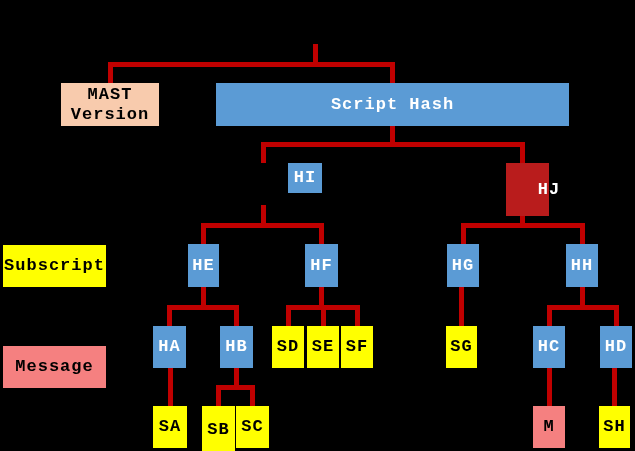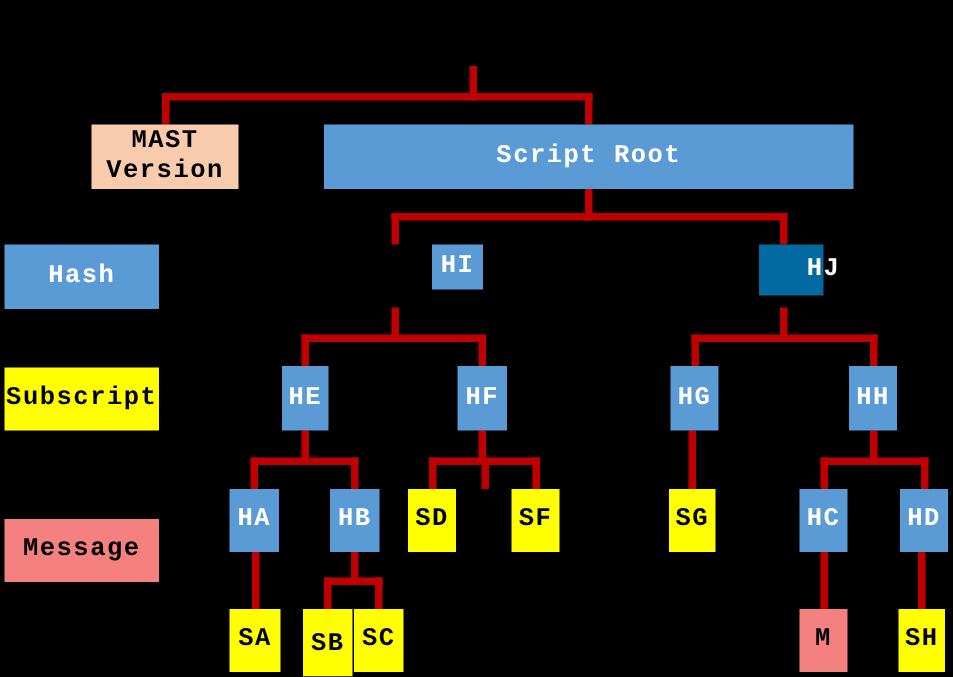--- a/index.html
+++ b/index.html
@@ -31,34 +31,34 @@
   }
   .seg {
     position: absolute;
     z-index: 1;
   }
 </style>
 </head>
 <body>
 
 <div id="diagram" style="background: rgb(0, 0, 0);">
-    <div class="node" style="left: 3px; top: 163px; width: 103px; height: 43px; background: rgb(91, 155, 213); color: rgb(255, 255, 255);">Hash</div>
     <div class="node" style="left: 3px; top: 245px; width: 103px; height: 42px; background: rgb(255, 255, 0); color: rgb(0, 0, 0);">Subscript</div>
     <div class="node" style="left: 3px; top: 326px; width: 103px; height: 42px; background: rgb(245, 128, 128); color: rgb(0, 0, 0); margin-top: 20px;">Message</div>
     <div class="node" style="left: 61px; top: 83px; width: 98px; height: 43px; background: rgb(248, 203, 173); color: rgb(0, 0, 0);">MAST Version</div>
-    <div class="node" style="left: 216px; top: 83px; width: 353px; height: 43px; background: rgb(91, 155, 213); color: rgb(255, 255, 255);">Script Root</div>
+    <div class="node" style="left: 216px; top: 83px; width: 353px; height: 43px; background: rgb(91, 155, 213); color: rgb(255, 255, 255);">Script Hash</div>
     <div class="node" style="left: 246px; top: 163px; width: 34px; height: 30px; background: rgb(91, 155, 213); color: rgb(255, 255, 255); margin-left: 42px;">HI</div>
-    <div class="node" style="left: 506px; top: 163px; width: 32px; height: 34px; background: #0369a1; color: rgb(255, 255, 255); padding-left: 43px;">HJ</div>
+    <div class="node" style="left: 506px; top: 163px; width: 32px; height: 53px; background: #b91c1c; color: rgb(255, 255, 255); padding-left: 43px;">HJ</div>
     <div class="node" style="left: 188px; top: 244px; width: 31px; height: 43px; background: rgb(91, 155, 213); color: rgb(255, 255, 255);">HE</div>
     <div class="node" style="left: 305px; top: 244px; width: 33px; height: 43px; background: rgb(91, 155, 213); color: rgb(255, 255, 255);">HF</div>
     <div class="node" style="left: 447px; top: 244px; width: 32px; height: 43px; background: rgb(91, 155, 213); color: rgb(255, 255, 255);">HG</div>
     <div class="node" style="left: 566px; top: 244px; width: 32px; height: 43px; background: rgb(91, 155, 213); color: rgb(255, 255, 255);">HH</div>
     <div class="node" style="left: 153px; top: 326px; width: 33px; height: 42px; background: rgb(91, 155, 213); color: rgb(255, 255, 255);">HA</div>
     <div class="node" style="left: 220px; top: 326px; width: 33px; height: 42px; background: rgb(91, 155, 213); color: rgb(255, 255, 255);">HB</div>
     <div class="node" style="left: 272px; top: 326px; width: 32px; height: 42px; background: rgb(255, 255, 0); color: rgb(0, 0, 0);">SD</div>
+    <div class="node" style="left: 307px; top: 326px; width: 32px; height: 42px; background: rgb(255, 255, 0); color: rgb(0, 0, 0);">SE</div>
     <div class="node" style="left: 341px; top: 326px; width: 32px; height: 42px; background: rgb(255, 255, 0); color: rgb(0, 0, 0);">SF</div>
     <div class="node" style="left: 446px; top: 326px; width: 31px; height: 42px; background: rgb(255, 255, 0); color: rgb(0, 0, 0);">SG</div>
     <div class="node" style="left: 533px; top: 326px; width: 32px; height: 42px; background: rgb(91, 155, 213); color: rgb(255, 255, 255);">HC</div>
     <div class="node" style="left: 600px; top: 326px; width: 32px; height: 42px; background: rgb(91, 155, 213); color: rgb(255, 255, 255);">HD</div>
     <div class="node" style="left: 153px; top: 406px; width: 34px; height: 42px; background: rgb(255, 255, 0); color: rgb(0, 0, 0);">SA</div>
     <div class="node" style="left: 202px; top: 406px; width: 33px; height: 48px; background: rgb(255, 255, 0); color: rgb(0, 0, 0);">SB</div>
     <div class="node" style="left: 236px; top: 406px; width: 33px; height: 42px; background: rgb(255, 255, 0); color: rgb(0, 0, 0);">SC</div>
     <div class="node" style="left: 533px; top: 406px; width: 32px; height: 42px; background: rgb(245, 128, 128); color: rgb(0, 0, 0);">M</div>
     <div class="node" style="left: 599px; top: 406px; width: 31px; height: 42px; background: rgb(255, 255, 0); color: rgb(0, 0, 0);">SH</div>
     <div class="seg" style="left: 312.5px; top: 44px; width: 5px; height: 23px; background: rgb(192, 0, 0);"></div>

